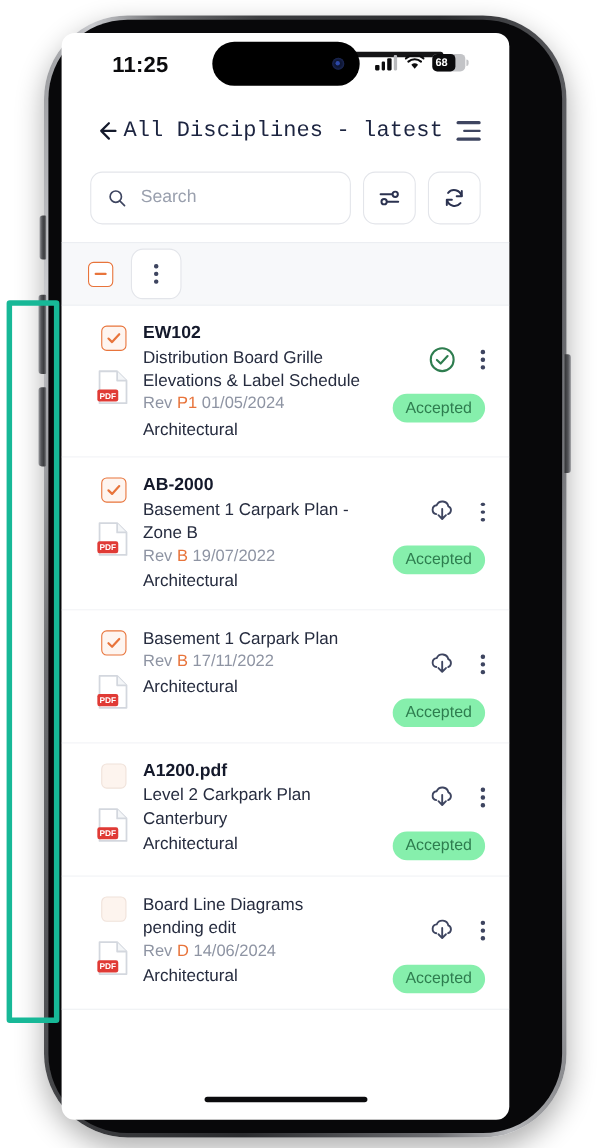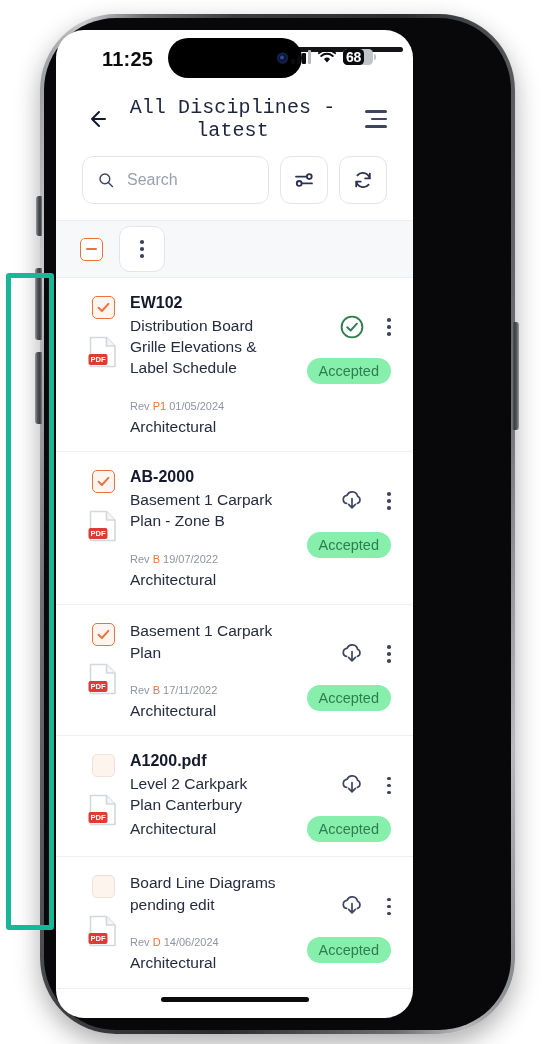--- a/index.html
+++ b/index.html
@@ -37,23 +37,23 @@
     top: 18px;
     width: 467px;
     height: 1012px;
     border-radius: 72px;
     background: #08080a;
   }
   .phone-screen {
     position: absolute;
     left: 56px;
     top: 30px;
-    width: 357px;
+    width: 407px;
     height: 988px;
-    border-radius: 28px;
+    border-radius: 12px;
     background: #ffffff;
     overflow: hidden;
   }
   
   .btn-side {
     position: absolute;
     background: linear-gradient(90deg,#9a9b9f,#55565a 35%,#3a3b3e 70%,#7d7e82);
     border-radius: 2px;
   }
   .btn-mute  { left: 36px; top: 196px;  width: 6px; height: 40px;  border-radius: 3px 1px 1px 3px;}
@@ -136,21 +136,21 @@
   }
   .battery .fill {
     position:absolute; left:0; top:0;
     width: 21px; height: 16px;
     border-radius: 4.5px;
     background:#0b0b0d;
   }
   .battery .pct {
     position: relative;
     z-index:2;
-    font-size: 14px;
+    font-size: 10px;
     font-weight: bold;
     color:#fff;
     margin-left: 3px;
     letter-spacing:-0.2px;
   }
   .battery .nub {
     position:absolute; right:-3px; top: 5px;
     width:2px; height:6px; border-radius:0 2px 2px 0;
     background:#c3c4c7;
   }
@@ -315,23 +315,23 @@
     color: #14192b;
     line-height: 1.35;
   }
   .doc-title {
     font-size: 15.5px;
     color: #262c3f;
     line-height: 1.38;
     margin-top: 1px;
   }
   .doc-rev {
-    font-size: 11px;
+    font-size: 15px;
     color: #8e94a3;
-    margin-top: 20px;
+    margin-top: 0;
     line-height: 1.38;
   }
   .doc-rev .rev-val { color: #e8743b; }
   .doc-rev .rev-date { color: #8e94a3; }
   .doc-disc {
     font-size: 15.5px;
     color: #262c3f;
     margin-top: 2px;
     line-height: 1.38;
   }

